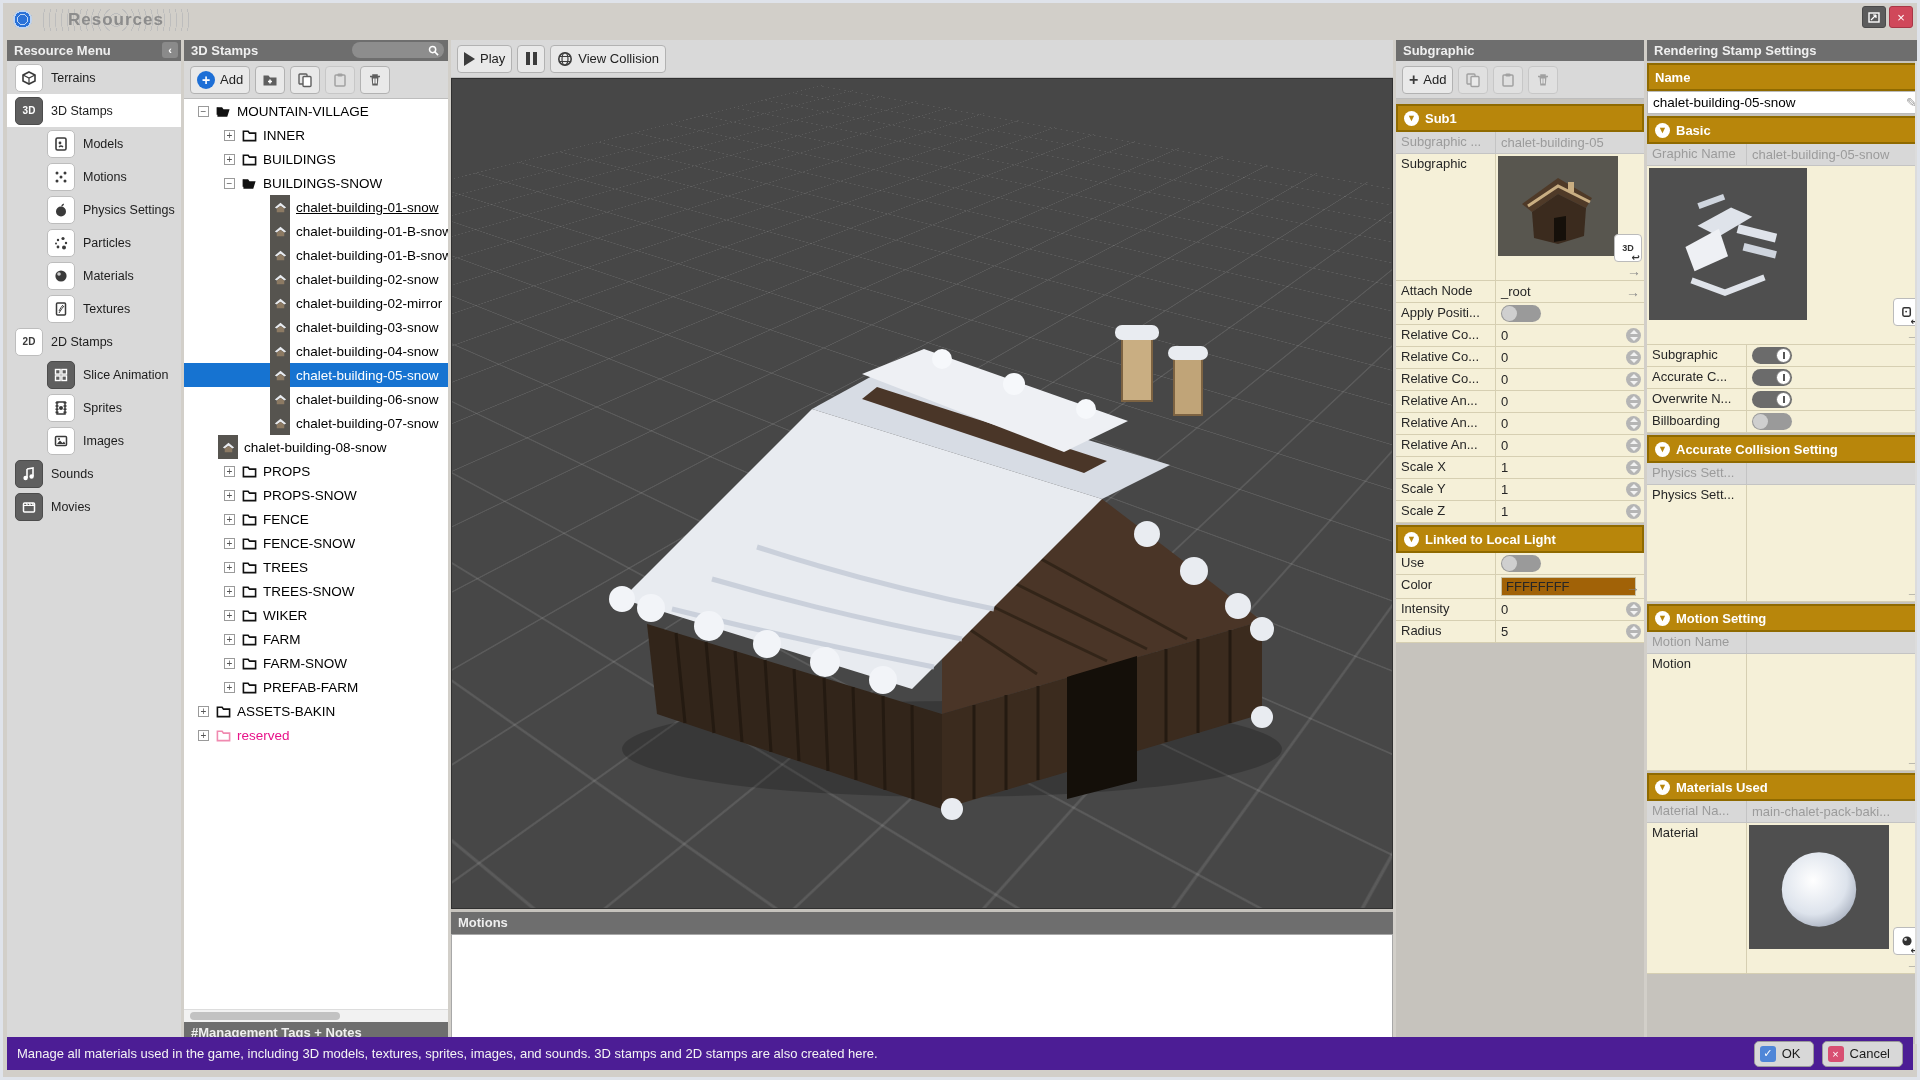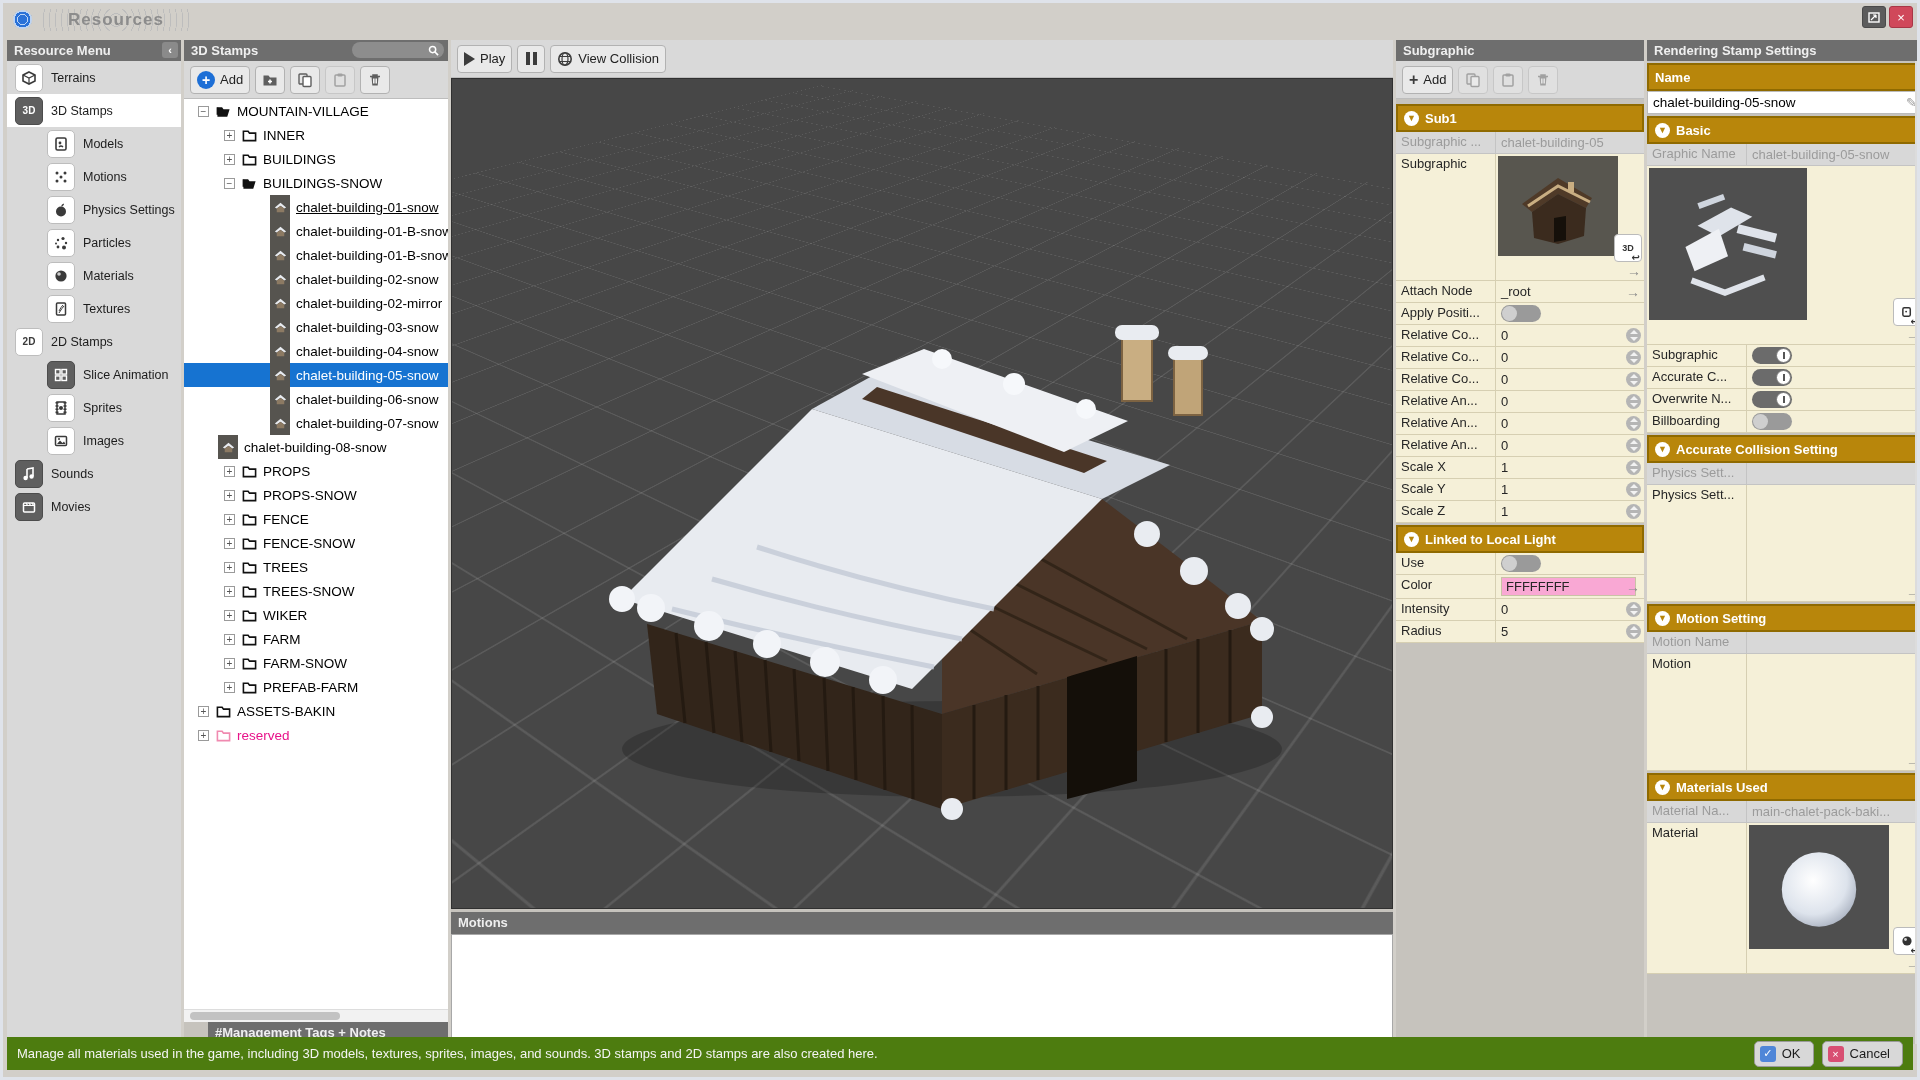--- a/index.html
+++ b/index.html
@@ -45,21 +45,21 @@
   .trow{height:24px;display:flex;align-items:center;white-space:nowrap;overflow:hidden;}
   .tbox{width:11px;height:11px;border:1px solid #9a9a9a;background:#fff;font-size:10px;line-height:9px;
     text-align:center;color:#555;flex:0 0 auto;margin-right:6px;box-sizing:border-box;}
   .tico{margin-right:5px;display:flex;flex:0 0 auto;}
   .titemico{width:20px;height:24px;background:#56544f;display:flex;align-items:center;justify-content:center;flex:0 0 auto;margin-right:6px;}
   .trow.sel{background:#1673d1;color:#fff;}
   .trow .lbl{overflow:hidden;}
   .trow .pink{color:#e8138a;}
   .hscroll{height:12px;background:#f2f2f2;border-top:1px solid #ddd;position:relative;}
   .hthumb{position:absolute;left:6px;top:2px;height:8px;width:150px;background:#c2c2c2;border-radius:4px;}
-  .tags-head{height:22px;background:#6e6e6e;color:#efefef;font-weight:bold;font-size:13px;padding:3px 7px;box-sizing:border-box;margin-left:24px;}
+  .tags-head{height:22px;background:#6e6e6e;color:#efefef;font-weight:bold;font-size:13px;padding:3px 7px;box-sizing:border-box;}
   .tags-body{height:110px;background:#fff;font-size:13px;color:#111;padding:6px 12px;box-sizing:border-box;}
   
   #preview-panel{left:448px;width:942px;display:flex;flex-direction:column;}
   .viewport{flex:1;background:#474747;position:relative;overflow:hidden;border:1px solid #303030;}
   .gridplane{position:absolute;left:50%;top:52%;width:2800px;height:2800px;
     transform:translate(-50%,-50%) perspective(1150px) rotateX(58deg) rotateZ(38deg);
     background:repeating-linear-gradient(0deg, rgba(225,225,225,.12) 0 1.6px, transparent 1.6px 96px),
                repeating-linear-gradient(90deg, rgba(225,225,225,.12) 0 1.6px, transparent 1.6px 96px);}
   .house{position:absolute;left:110px;top:90px;width:780px;height:660px;}
   .motions-head{height:22px;background:#6e6e6e;color:#efefef;font-weight:bold;font-size:13px;padding:3px 7px;box-sizing:border-box;margin-top:3px;}
@@ -86,31 +86,31 @@
   .arrow{position:absolute;right:4px;color:#8a8a8a;font-weight:bold;font-size:14px;}
   .spin{position:absolute;right:3px;width:15px;height:15px;border-radius:50%;background:#b5b5b5;}
   .spin::before,.spin::after{content:"";position:absolute;left:50%;transform:translateX(-50%);border-left:4px solid transparent;border-right:4px solid transparent;}
   .spin::before{top:2px;border-bottom:4px solid #f2f2f2;}
   .spin::after{bottom:2px;border-top:4px solid #f2f2f2;}
   .tog{width:40px;height:17px;border-radius:9px;background:#9a9a9a;position:relative;flex:0 0 auto;}
   .tog .knob{position:absolute;width:15px;height:15px;border-radius:50%;top:1px;left:1px;background:#cfcfcf;box-sizing:border-box;}
   .tog.on{background:#6b6b6b;}
   .tog.on .knob{left:auto;right:1px;background:#fff;border:1px solid #777;}
   .tog.on .knob::after{content:"";position:absolute;left:50%;top:3px;bottom:3px;width:2px;background:#555;transform:translateX(-50%);}
-  .valwhite{background:#f9a8d4;border:1px solid #c9c2a6;flex:1;padding:1px 4px;margin-right:3px;overflow:hidden;}
+  .valwhite{background:#a16207;border:1px solid #c9c2a6;flex:1;padding:1px 4px;margin-right:3px;overflow:hidden;}
   .thumbcell{flex:1;position:relative;padding:2px;}
   .thumb{background:#58564f;display:block;}
   .badge{position:absolute;width:26px;height:26px;background:#fff;border-radius:4px;border:1px solid #bbb;
     display:flex;align-items:center;justify-content:center;font-size:9px;font-weight:bold;color:#333;}
   .badge .ret{position:absolute;right:1px;bottom:-2px;font-size:10px;color:#333;}
   .cornerarrow{position:absolute;right:3px;bottom:1px;color:#8a8a8a;font-weight:bold;font-size:14px;}
   .namerow{background:#fff;border:1px solid #bbb;display:flex;align-items:center;font-size:13.5px;padding:3px 5px;position:relative;}
   .namerow .pen{position:absolute;right:5px;color:#999;font-size:13px;}
   
-  .statusbar{position:absolute;left:4px;right:4px;bottom:7px;height:33px;background:#4d7c0f;color:#f4f4f4;
+  .statusbar{position:absolute;left:4px;right:4px;bottom:7px;height:33px;background:#4c1d95;color:#f4f4f4;
     font-size:13px;display:flex;align-items:center;padding:0 10px;box-sizing:border-box;}
   .statusbar .sbtns{margin-left:auto;display:flex;gap:8px;}
   .sbtn{height:24px;background:#d8d8d8;border:1px solid #9a9a9a;border-radius:5px;display:flex;align-items:center;
     gap:6px;color:#1c1c1c;font-size:13px;padding:0 12px 0 5px;}
   .sbtn .sq{width:16px;height:16px;border-radius:3px;color:#fff;font-size:11px;display:flex;align-items:center;justify-content:center;}
   .sq.blue{background:#4f86d8;}
   .sq.pink{background:#d84f72;}
 </style>
 </head>
 <body>

